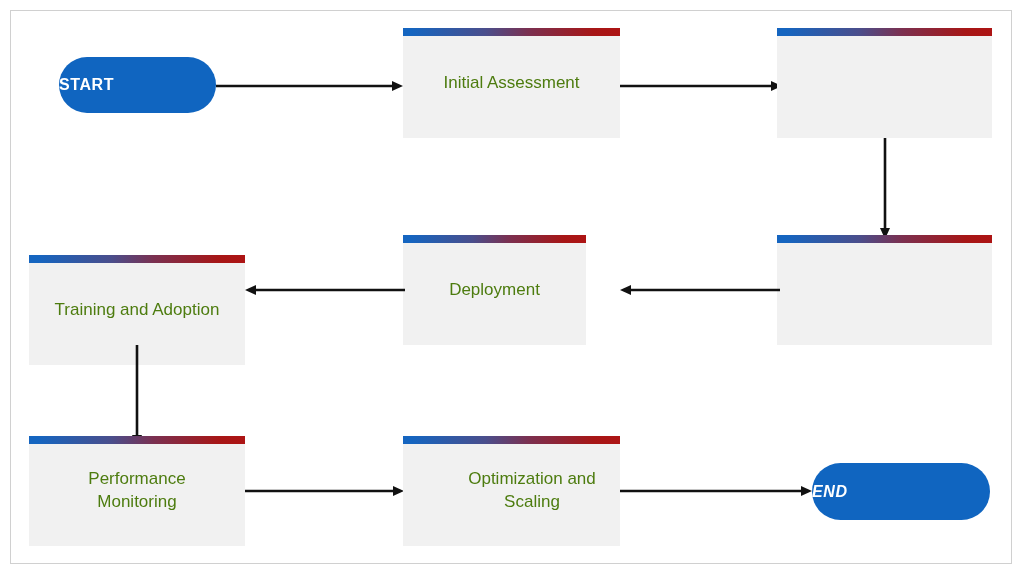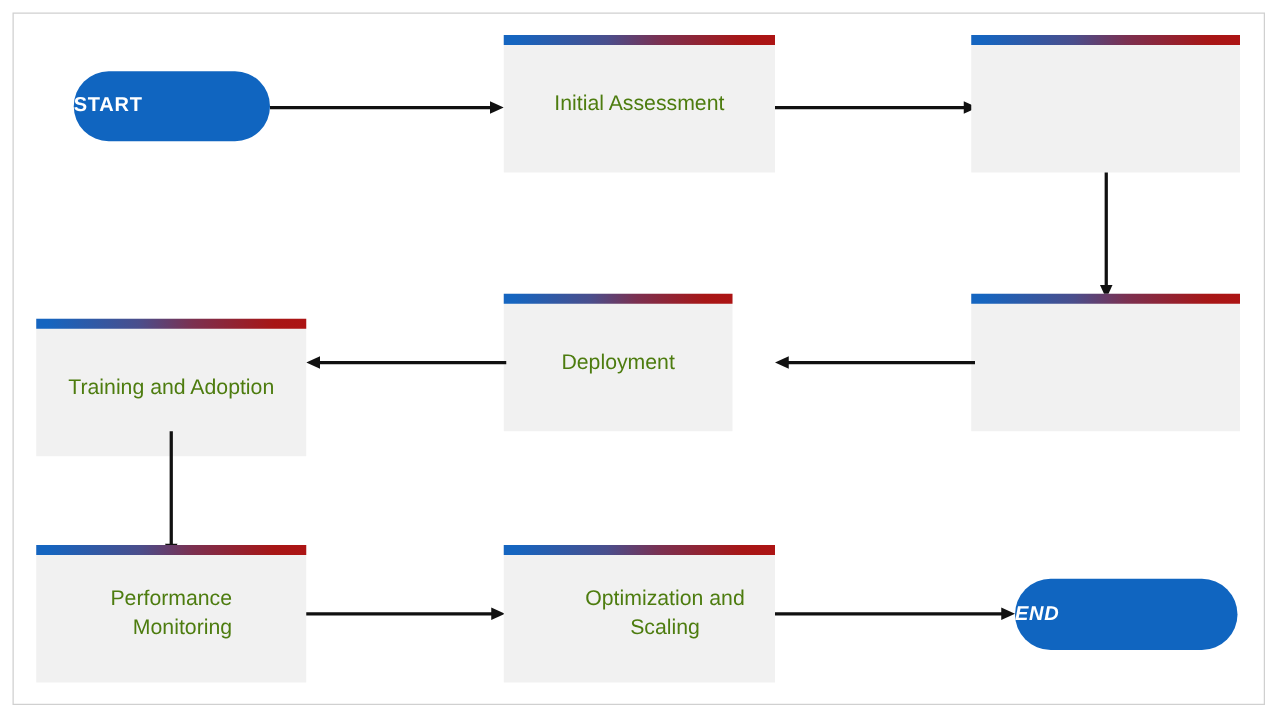--- a/index.html
+++ b/index.html
@@ -150,21 +150,21 @@
   <div class="node" style="left:29px; top:235px; width:216px; height:110px;margin-top:20px;">
     <span class="bar"></span>
     <span class="label">Training and Adoption</span>
   </div>
 
   <svg class="conn" style="left:126px; top:345px; width:22px; height:104px;" viewBox="0 0 22 104">
     <line x1="11" y1="0" x2="11" y2="92"></line>
     <polygon points="11,101 6,90 16,90"></polygon>
   </svg>
 
-  <div class="node" style="left:29px; top:436px; width:216px; height:110px;text-align:right;">
+  <div class="node" style="left:29px; top:436px; width:216px; height:110px;">
     <span class="bar"></span>
     <span class="label">Performance
 Monitoring</span>
   </div>
 
   <svg class="conn" style="left:245px; top:480px; width:162px; height:22px;" viewBox="0 0 162 22">
     <line x1="0" y1="11" x2="150" y2="11"></line>
     <polygon points="159,11 148,6 148,16"></polygon>
   </svg>
 

